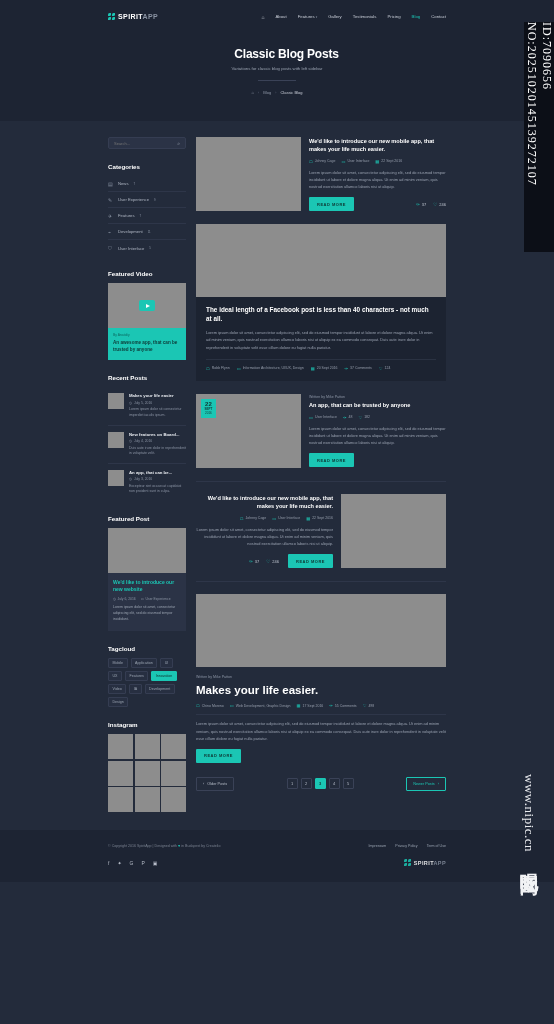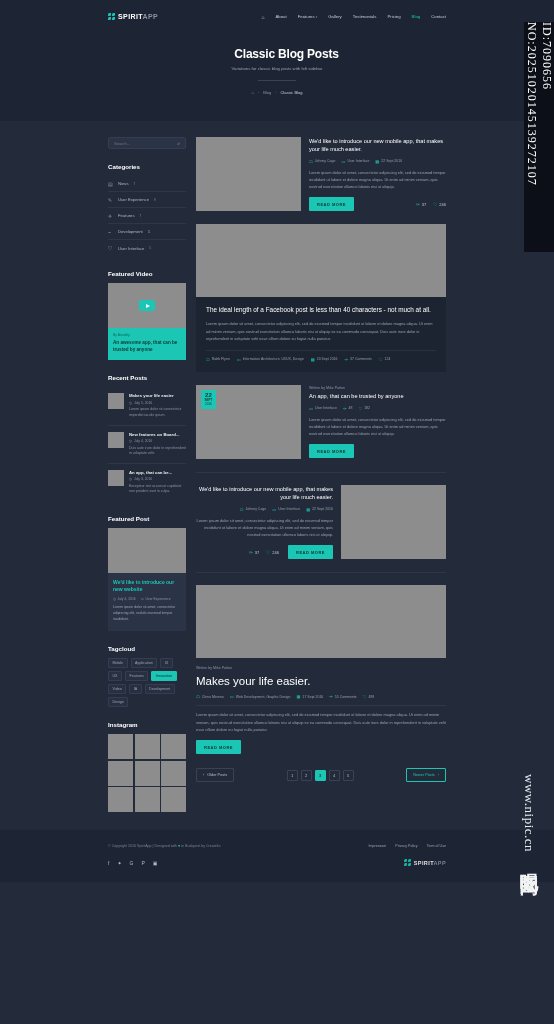--- a/index.html
+++ b/index.html
@@ -119,21 +119,21 @@
   .ig-grid { display:grid; grid-template-columns:repeat(3,1fr); gap:1.5px; }
   .ig-cell { padding-bottom:100%; background:#8d8d8d; }
 
   
   .post { margin-bottom:13px; }
   .post-split { display:flex; gap:8px; align-items:flex-start; }
   .post-img { background:#8d8d8d; }
   .pi-1 { width:105px; flex:0 0 105px; height:74px; }
   .post-right { flex:1; padding-top:1px; }
 
-  .post-title { color:#fff; font-weight:normal; line-height:1.4; }
+  .post-title { color:#fff; font-weight:bold; line-height:1.4; }
   .t-sm { font-size:5.6px; }
   .t-md { font-size:6.4px; }
   .t-xl { font-size:11.5px; }
 
   .meta-row { display:flex; flex-wrap:wrap; gap:6px; margin-top:5px; font-size:3.5px; color:#969eac; }
   .meta-row span { display:flex; align-items:center; gap:2px; }
   .mi { color:#1bc6b4; font-size:4.2px; }
   .excerpt { font-size:3.9px; color:#99a1b0; line-height:1.85; margin-top:5px; }
 
   .btn-readmore {

